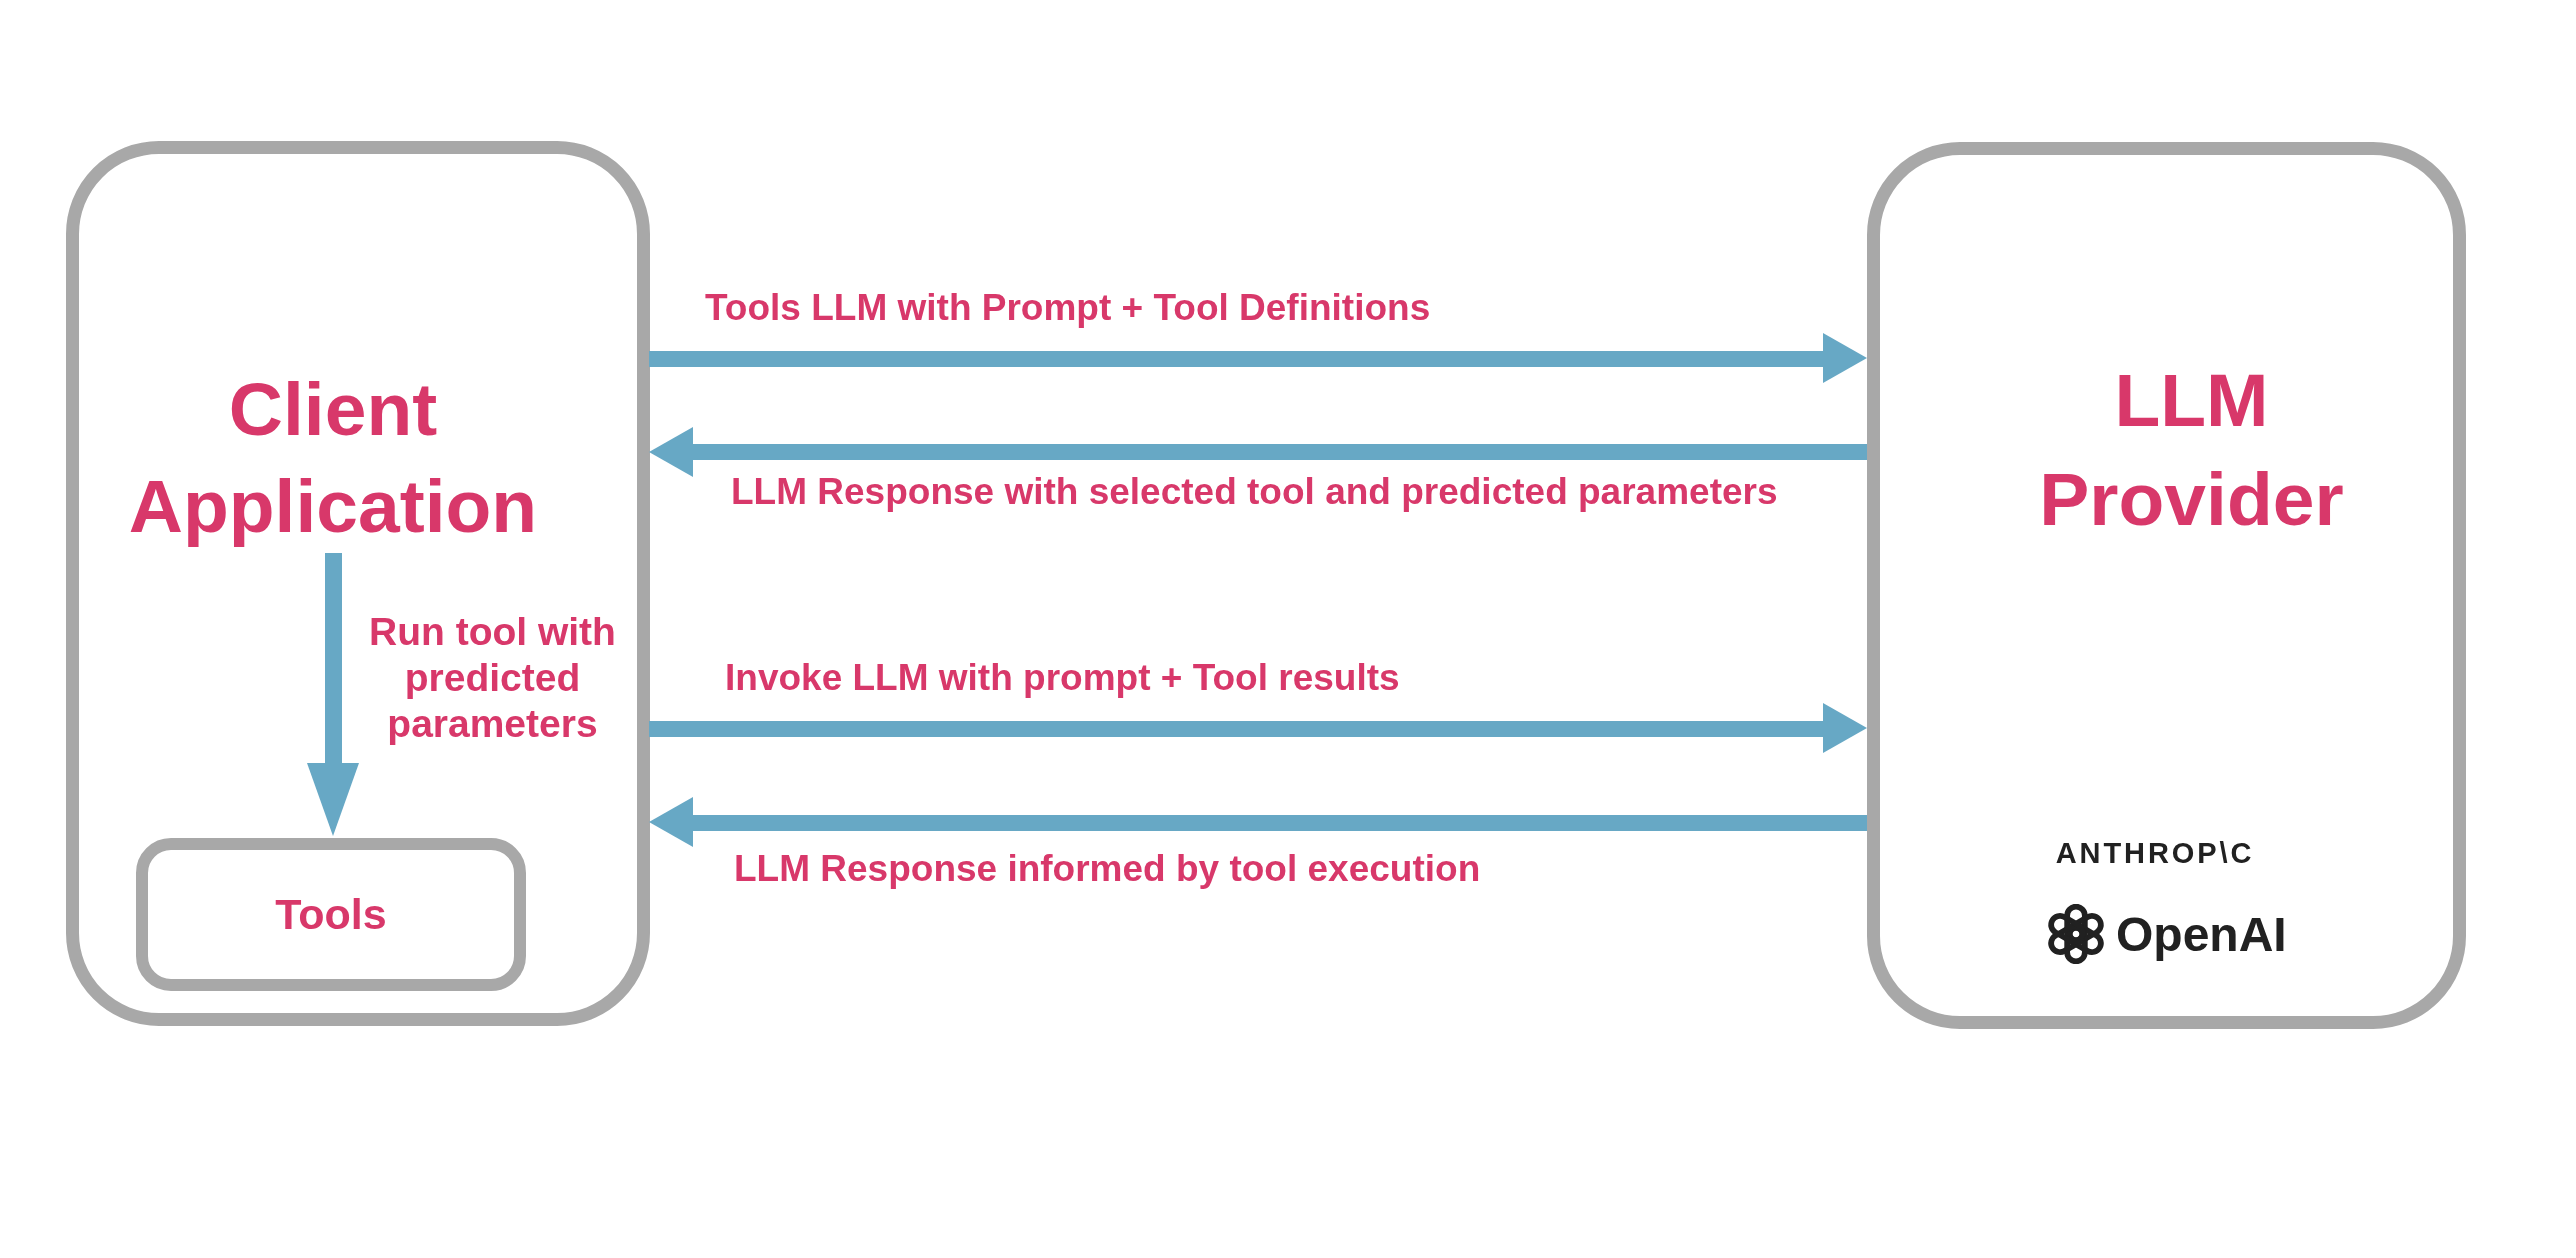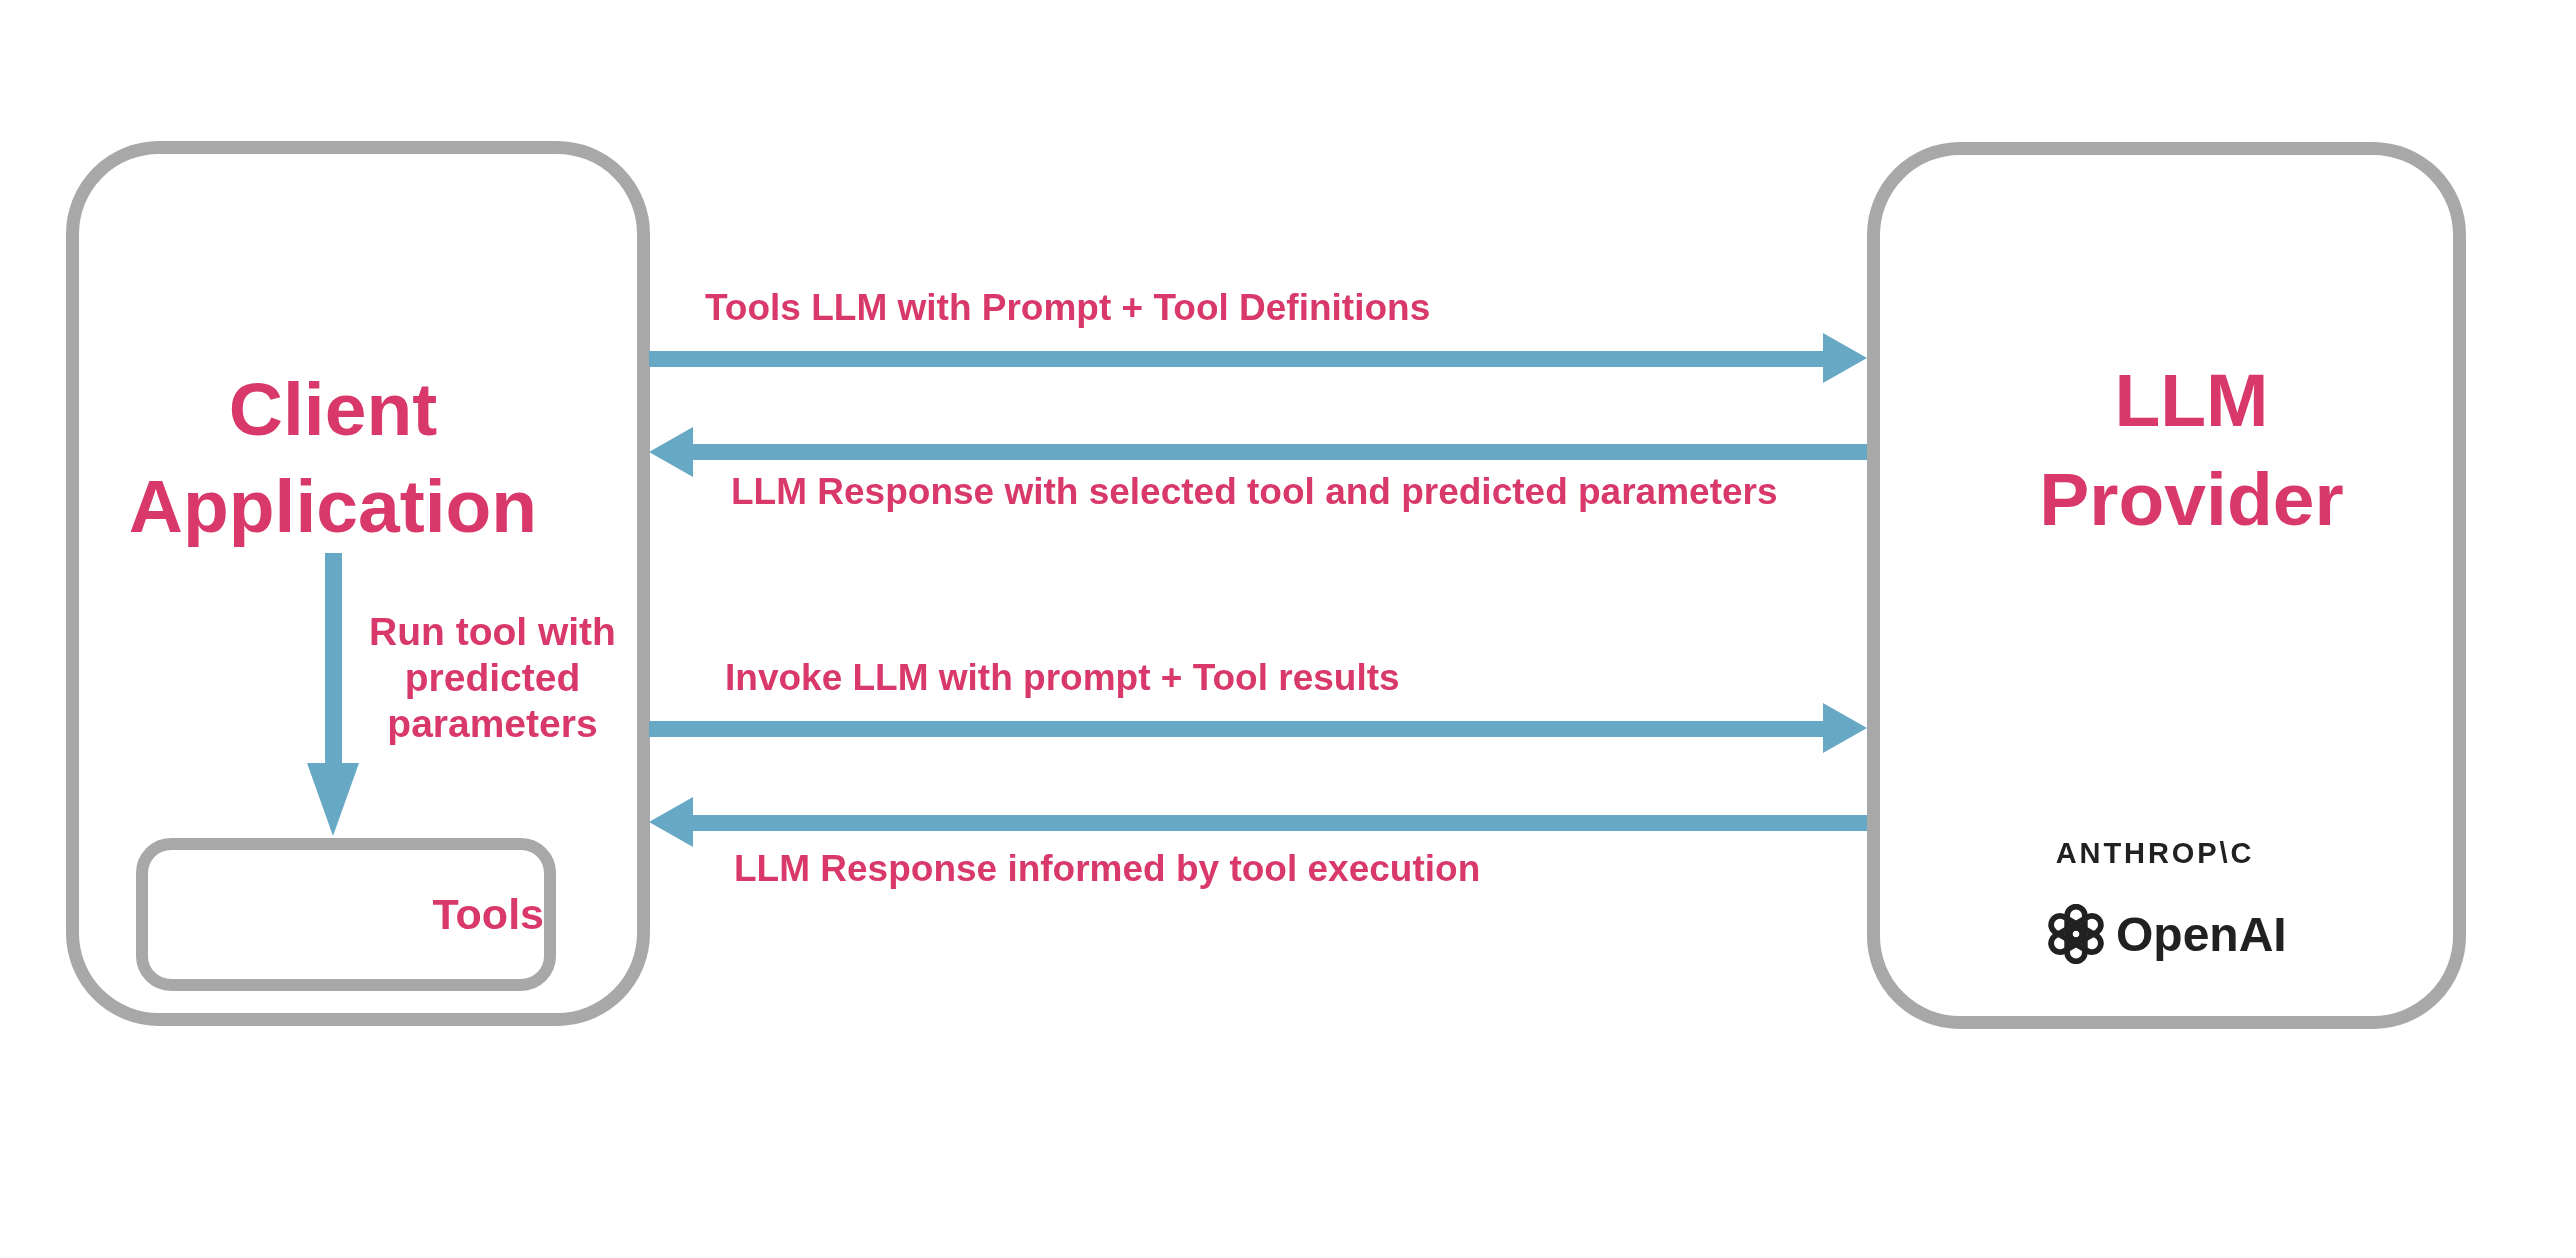--- a/index.html
+++ b/index.html
@@ -23,27 +23,27 @@
     border: 13.5px solid var(--gray, #a8a8a8);
     border-radius: 93px;
     background: #ffffff;
   }
   .box-client { left: 66px;  top: 141px; width: 584px; height: 885px; }
   .box-llm    { left: 1867px; top: 142px; width: 599px; height: 887px; }
 
   .tools-box {
     position: absolute;
     box-sizing: border-box;
-    left: 136px; top: 838px; width: 420px; height: 153px;
+    left: 136px; top: 838px; width: 390px; height: 153px;
     border: 12.6px solid var(--gray, #a8a8a8);
     border-radius: 35px;
     background: #ffffff;
     display: flex;
     align-items: center;
-    justify-content: flex-end;
+    justify-content: center;
   }
 
   
   .big-title {
     position: absolute;
     text-align: center;
     color: var(--pink, #d8386a);
     font-weight: bold;
     font-size: 75px;
     line-height: 97px;

